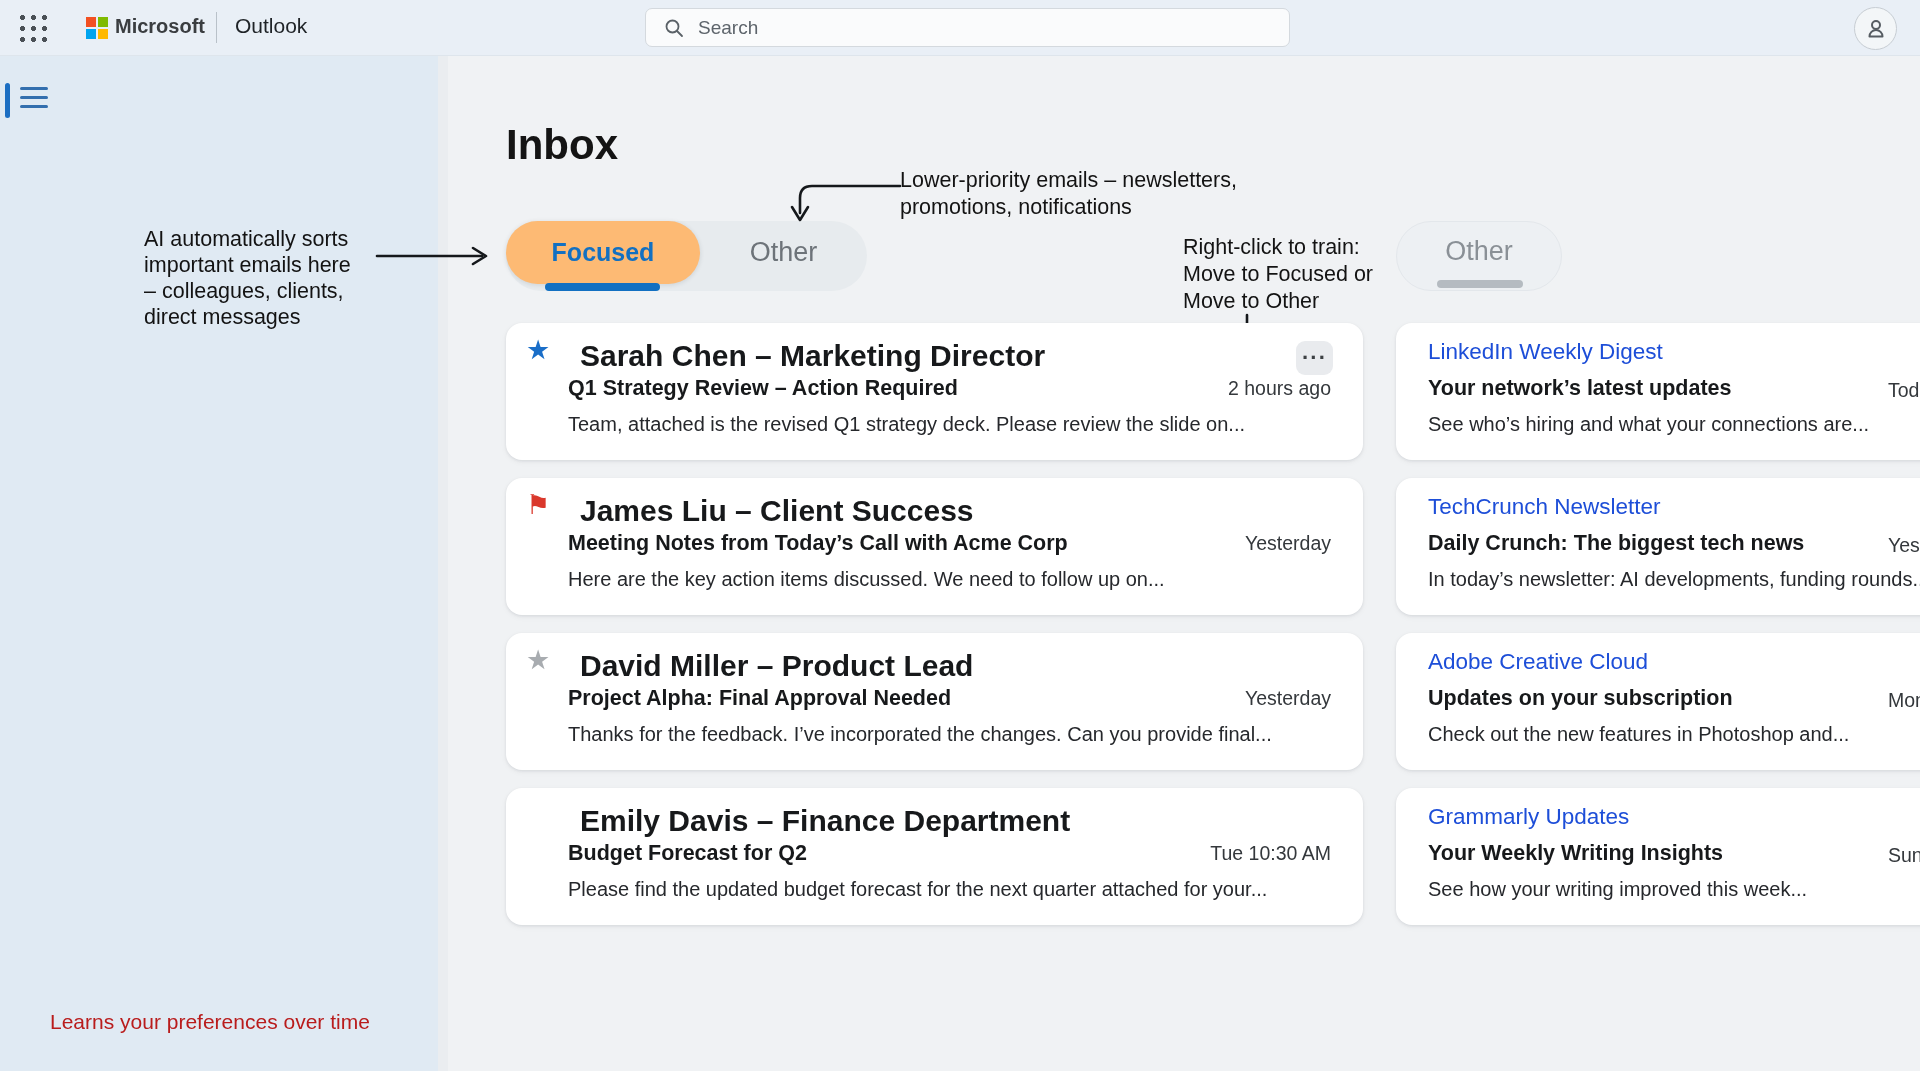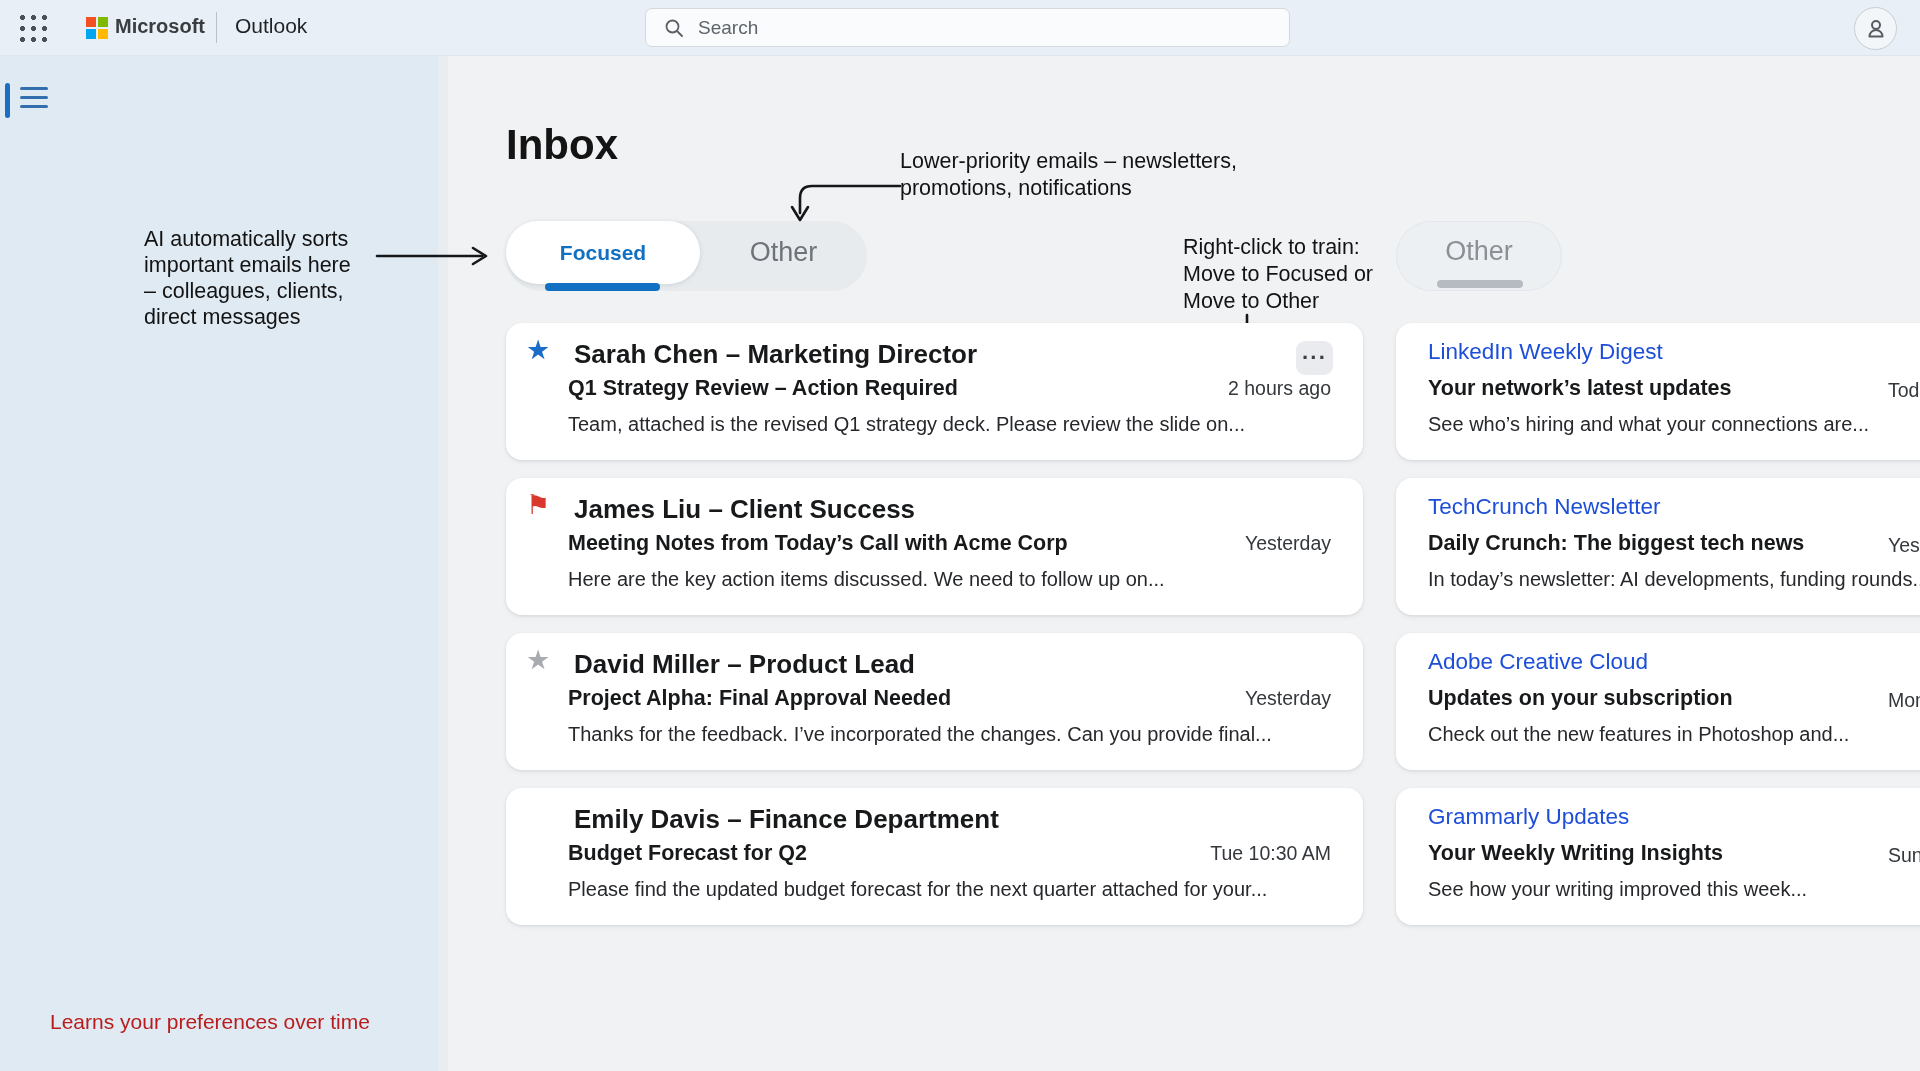--- a/index.html
+++ b/index.html
@@ -35,47 +35,47 @@
   .accent-bar{position:absolute;left:5px;top:27px;width:5px;height:35px;background:#1b6ec2;border-radius:3px;}
   .hamburger{position:absolute;left:20px;top:31px;width:28px;height:24px;cursor:pointer;}
   .hamburger span{display:block;height:3px;background:#336fae;border-radius:2px;margin-bottom:6px;}
   .note{white-space:pre-line;font-size:21.5px;line-height:26px;color:#131313;}
   .note-top{position:absolute;left:144px;top:170px;}
   .note-bottom{position:absolute;left:50px;top:954px;font-size:21px;color:#b91c1c;}
 
   
   .inbox-title{position:absolute;left:506px;top:121px;font-size:42px;font-weight:700;color:#141414;}
   .tabset{position:absolute;left:506px;top:221px;width:361px;height:70px;background:#e7ebee;border-radius:35px;}
-  .tab-focused{position:absolute;left:0;top:0;width:194px;height:63px;background:#ffffff;border-radius:32px;
+  .tab-focused{position:absolute;left:0;top:0;width:194px;height:63px;background:#fdba74;border-radius:32px;
           box-shadow:0 1px 5px rgba(20,30,45,.12);display:flex;align-items:center;justify-content:center;
-          font-size:21px;font-weight:700;color:#1270c2;cursor:pointer;}
+          font-size:25px;font-weight:700;color:#1270c2;cursor:pointer;}
   .tab-underline{position:absolute;left:39px;top:62px;width:115px;height:8px;background:#1270c2;border-radius:4px;}
   .tab-other{position:absolute;left:194px;top:0;width:167px;height:63px;display:flex;align-items:center;
           justify-content:center;font-size:27px;color:#6d7379;cursor:pointer;}
   .other-pill{position:absolute;left:1396px;top:221px;width:166px;height:70px;background:#edf0f3;
           border:1px solid #e3e7eb;border-radius:35px;box-sizing:border-box;cursor:pointer;}
   .other-pill .lbl{position:absolute;left:0;top:0;width:100%;height:58px;display:flex;align-items:center;
           justify-content:center;font-size:27px;color:#8a9096;}
   .other-underline{position:absolute;left:40px;top:58px;width:86px;height:8px;background:#b5bbc1;border-radius:4px;}
 
   
   .ann{position:absolute;white-space:pre-line;font-size:21.5px;line-height:27px;color:#131313;}
-  .ann-lower{left:900px;top:148px;}
+  .ann-lower{left:900px;top:167px;}
   .ann-train{left:1183px;top:234px;}
   .ann-arrow{position:absolute;}
   .ann-arrow path, .ann-arrow polyline{stroke:#15181b;stroke-width:2.6;fill:none;stroke-linecap:round;stroke-linejoin:round;}
 
   
   .card{position:absolute;left:506px;width:857px;height:137px;background:#ffffff;border-radius:16px;
         box-shadow:0 1px 3px rgba(16,24,40,.08),0 2px 6px rgba(16,24,40,.05);cursor:pointer;}
   .mail-icon{position:absolute;left:20px;top:12px;font-size:27px;line-height:30px;cursor:pointer;}
   .icon-star-blue{color:#1a6ec8;}
   .icon-flag-red{color:#da382c;}
   .icon-star-muted{color:#a8acb0;}
-  .sender{position:absolute;left:68px;top:16px;font-size:26px;font-weight:700;color:#17191b;}
+  .sender{position:absolute;left:74px;top:16px;font-size:30px;font-weight:700;color:#17191b;}
   .subjrow{position:absolute;left:62px;top:53px;right:32px;display:flex;justify-content:space-between;align-items:baseline;}
   .subject{font-size:21.5px;font-weight:700;color:#17191b;text-align:center;}
   .mtime{font-size:19.5px;color:#34383c;white-space:nowrap;}
   .preview{position:absolute;left:62px;top:90px;right:20px;font-size:20px;color:#26282c;white-space:nowrap;overflow:hidden;}
   .more-btn{position:absolute;left:1296px;top:341px;width:37px;height:34px;background:#e9ebee;border-radius:9px;
         display:flex;align-items:center;justify-content:center;font-size:22px;font-weight:700;color:#3c4043;
         letter-spacing:1px;cursor:pointer;z-index:4;}
 
   
   .rcard{position:absolute;left:1396px;width:700px;height:137px;background:#ffffff;border-radius:16px;

